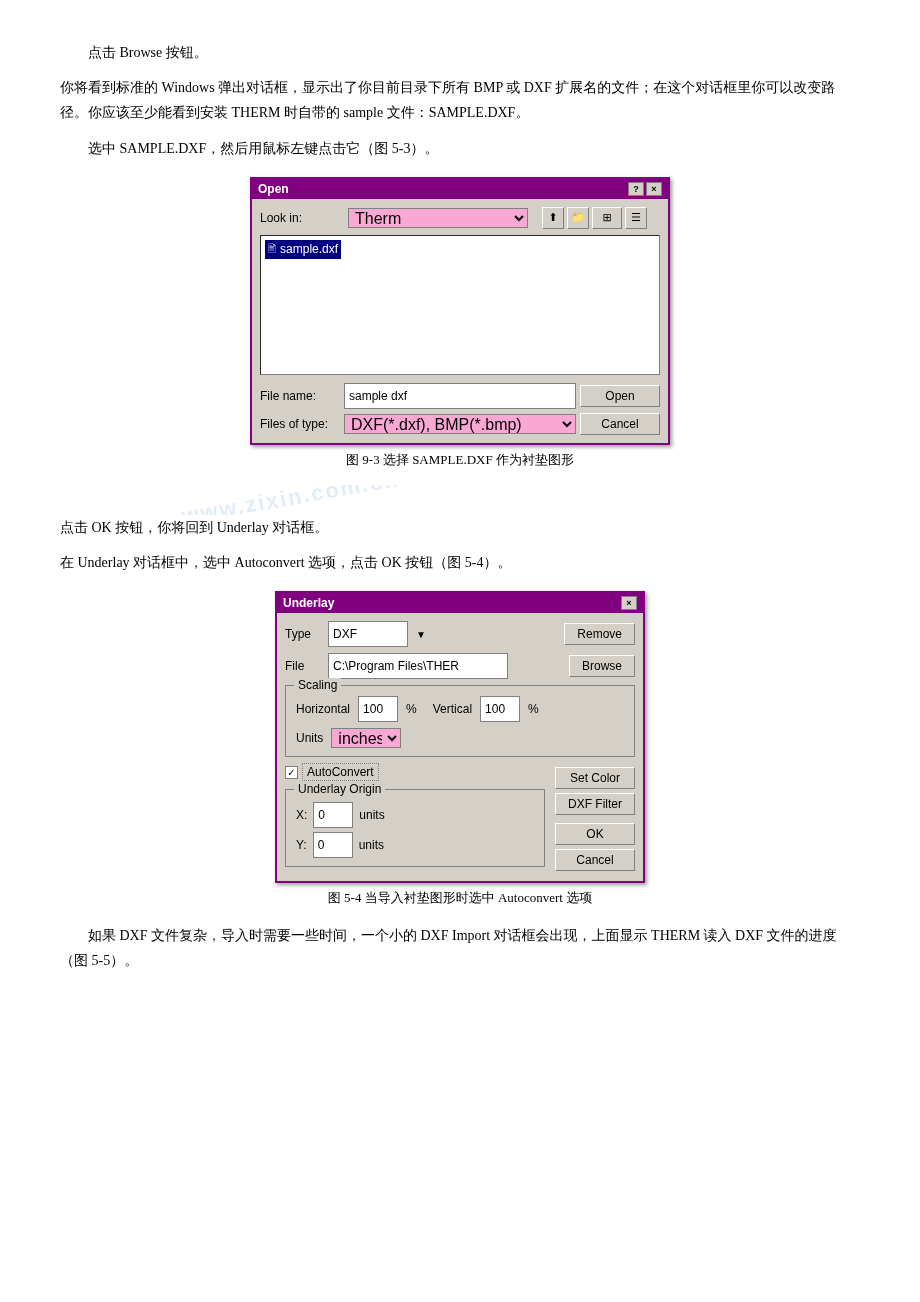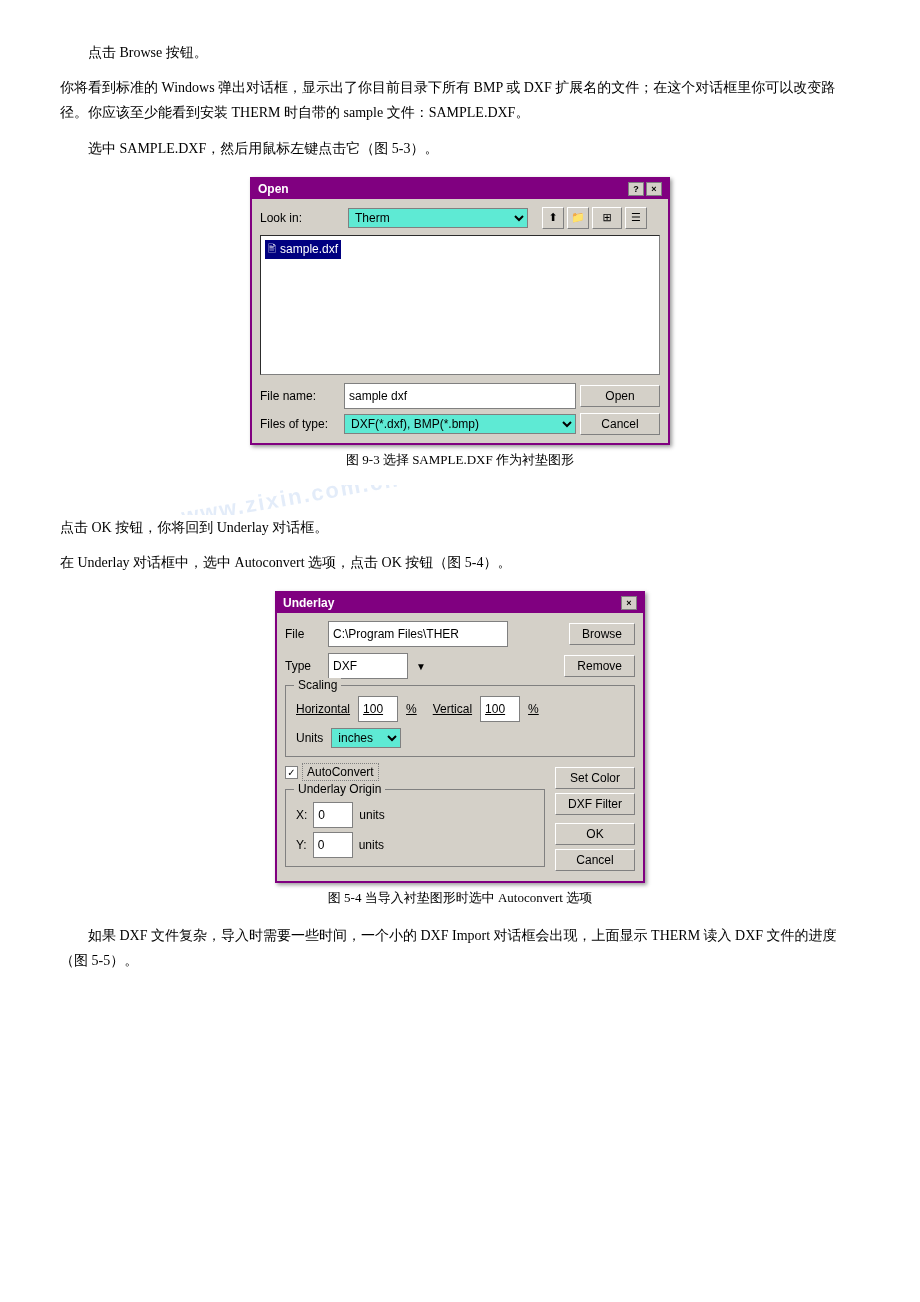--- a/index.html
+++ b/index.html
@@ -83,22 +83,22 @@
     }
     .win-input {
       border: 1px solid #808080;
       background: #fff;
       padding: 12px 4px;
       font-size: 12px;
       height: 20px;
     }
     .win-select {
       border: 1px solid #808080;
-      background: #5eead4;
-      font-size: 12px;
+      background: #f9a8d4;
+      font-size: 16px;
       height: 20px;
       padding: 0 2px;
     }
     .win-button {
       background: #d4d0c8;
       border-top: 1px solid #fff;
       border-left: 1px solid #fff;
       border-right: 1px solid #808080;
       border-bottom: 1px solid #808080;
       padding: 3px 12px;
@@ -282,38 +282,38 @@
     <div class="win-titlebar">
       <span>Underlay</span>
       <div class="win-titlebar-buttons">
         <div class="win-titlebar-btn">×</div>
       </div>
     </div>
     <div class="win-body">
 
       <div class="win-label-row" style="justify-content:space-between;">
         <div style="display:flex;align-items:center;gap:8px;flex:1;">
-          <span class="win-label" style="min-width:35px;">File</span>
-          <input class="win-input" type="text" style="width: 180px;" value="C:\Program Files\THER">
-        </div>
-        <button class="win-button" style="min-width:65px;">Browse</button>
-      </div>
-
-      <div class="win-label-row" style="justify-content:space-between;">
-        <div style="display:flex;align-items:center;gap:8px;flex:1;">
           <span class="win-label" style="min-width:35px;">Type</span>
           <input class="win-input" type="text" style="width: 80px;" value="DXF">
           <span style="font-size:10px;">▼</span>
         </div>
         <button class="win-button" style="min-width:65px;">Remove</button>
       </div>
 
+      <div class="win-label-row" style="justify-content:space-between;">
+        <div style="display:flex;align-items:center;gap:8px;flex:1;">
+          <span class="win-label" style="min-width:35px;">File</span>
+          <input class="win-input" type="text" style="width: 180px;" value="C:\Program Files\THER">
+        </div>
+        <button class="win-button" style="min-width:65px;">Browse</button>
+      </div>
+
       <div class="underlay-section">
         <span class="underlay-section-title">Scaling</span>
-        <div style="display:flex;align-items:center;gap:8px;margin-bottom:6px;margin-top:4px;text-decoration:underline;">
+        <div style="display:flex;align-items:center;gap:8px;margin-bottom:6px;margin-top:4px;">
           <span>Horizontal</span>
           <input class="win-input" type="text" style="width: 40px;" value="100">
           <span>%</span>
           <span style="margin-left:8px;">Vertical</span>
           <input class="win-input" type="text" style="width: 40px;" value="100">
           <span>%</span>
         </div>
         <div style="display:flex;align-items:center;gap:8px;">
           <span>Units</span>
           <select class="win-select" style="width:70px;">

